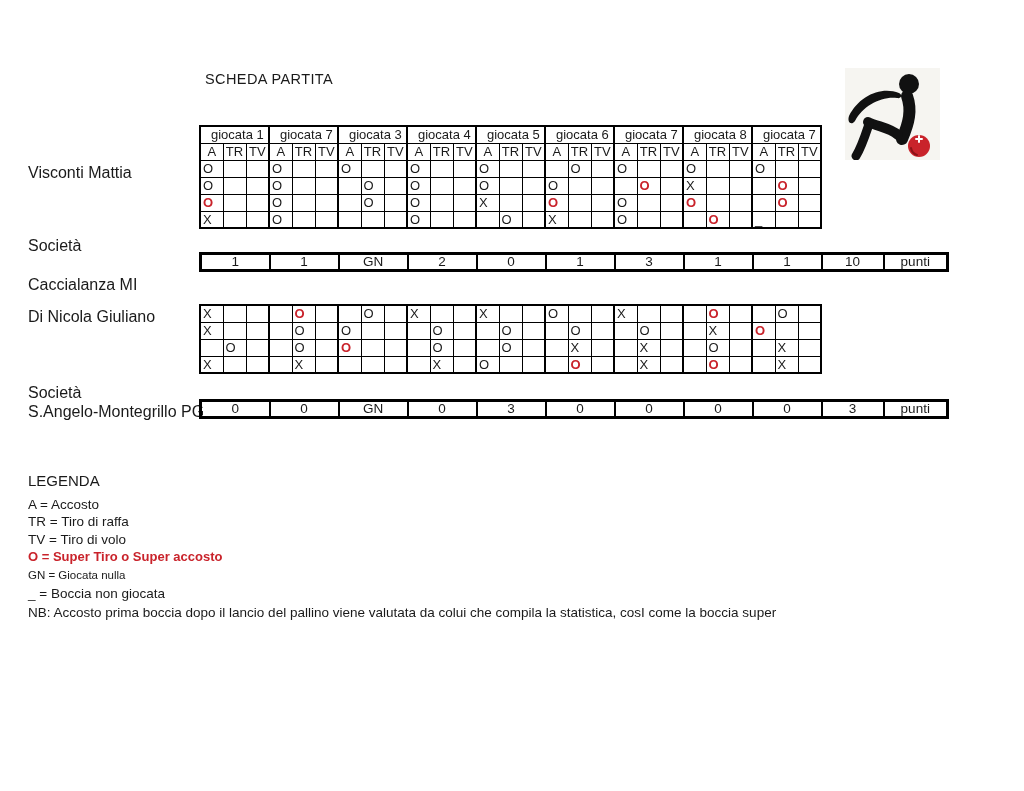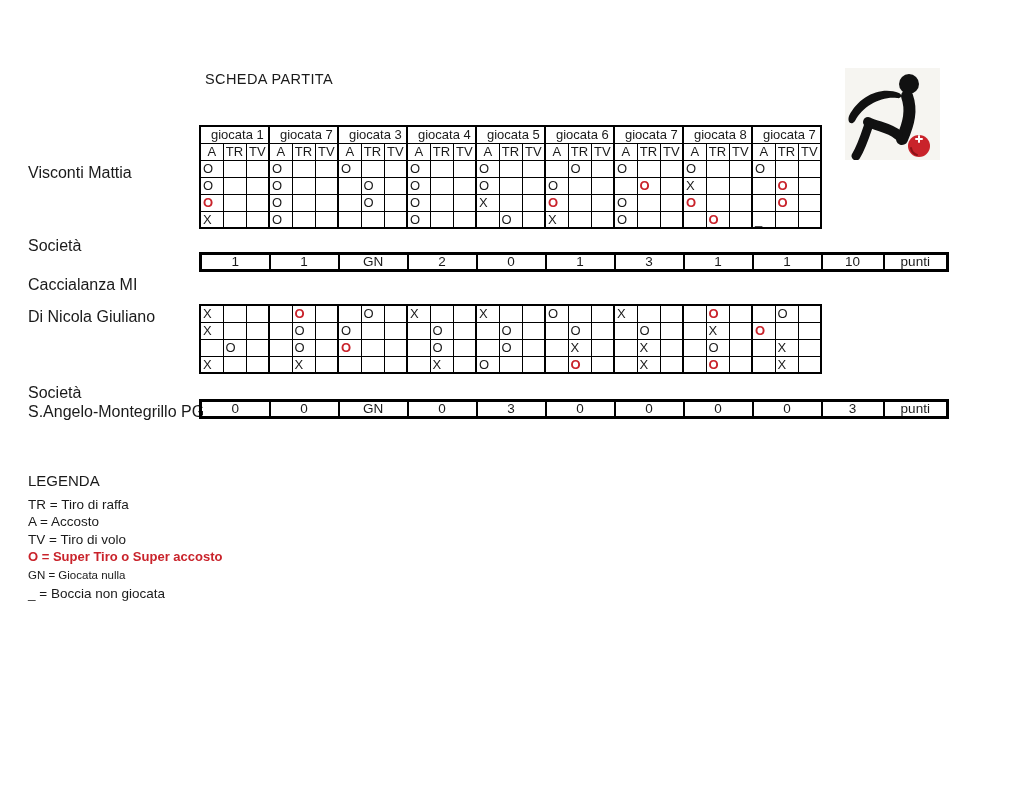--- a/index.html
+++ b/index.html
@@ -486,22 +486,23 @@
           <td>0</td>
           <td>3</td>
           <td>punti</td>
         </tr>
       </tbody>
     </table>
 
   <div class="legend">
     <div class="legend-title">LEGENDA</div>
     <div id="legend-lines">
+        <div class="legend-line">A = Accosto</div>
         <div class="legend-line">TR = Tiro di raffa</div>
-        <div class="legend-line">A = Accosto</div>
         <div class="legend-line">TV = Tiro di volo</div>
         <div class="legend-line red">O = Super Tiro o Super accosto</div>
         <div class="legend-line small">GN = Giocata nulla</div>
         <div class="legend-line">_ = Boccia non giocata</div>
       </div>
+    <div class="legend-nb">NB: Accosto prima boccia dopo il lancio del pallino viene valutata da colui che compila la statistica, cosI come la boccia super</div>
   </div>
 
 </div>
 
 </body></html>

